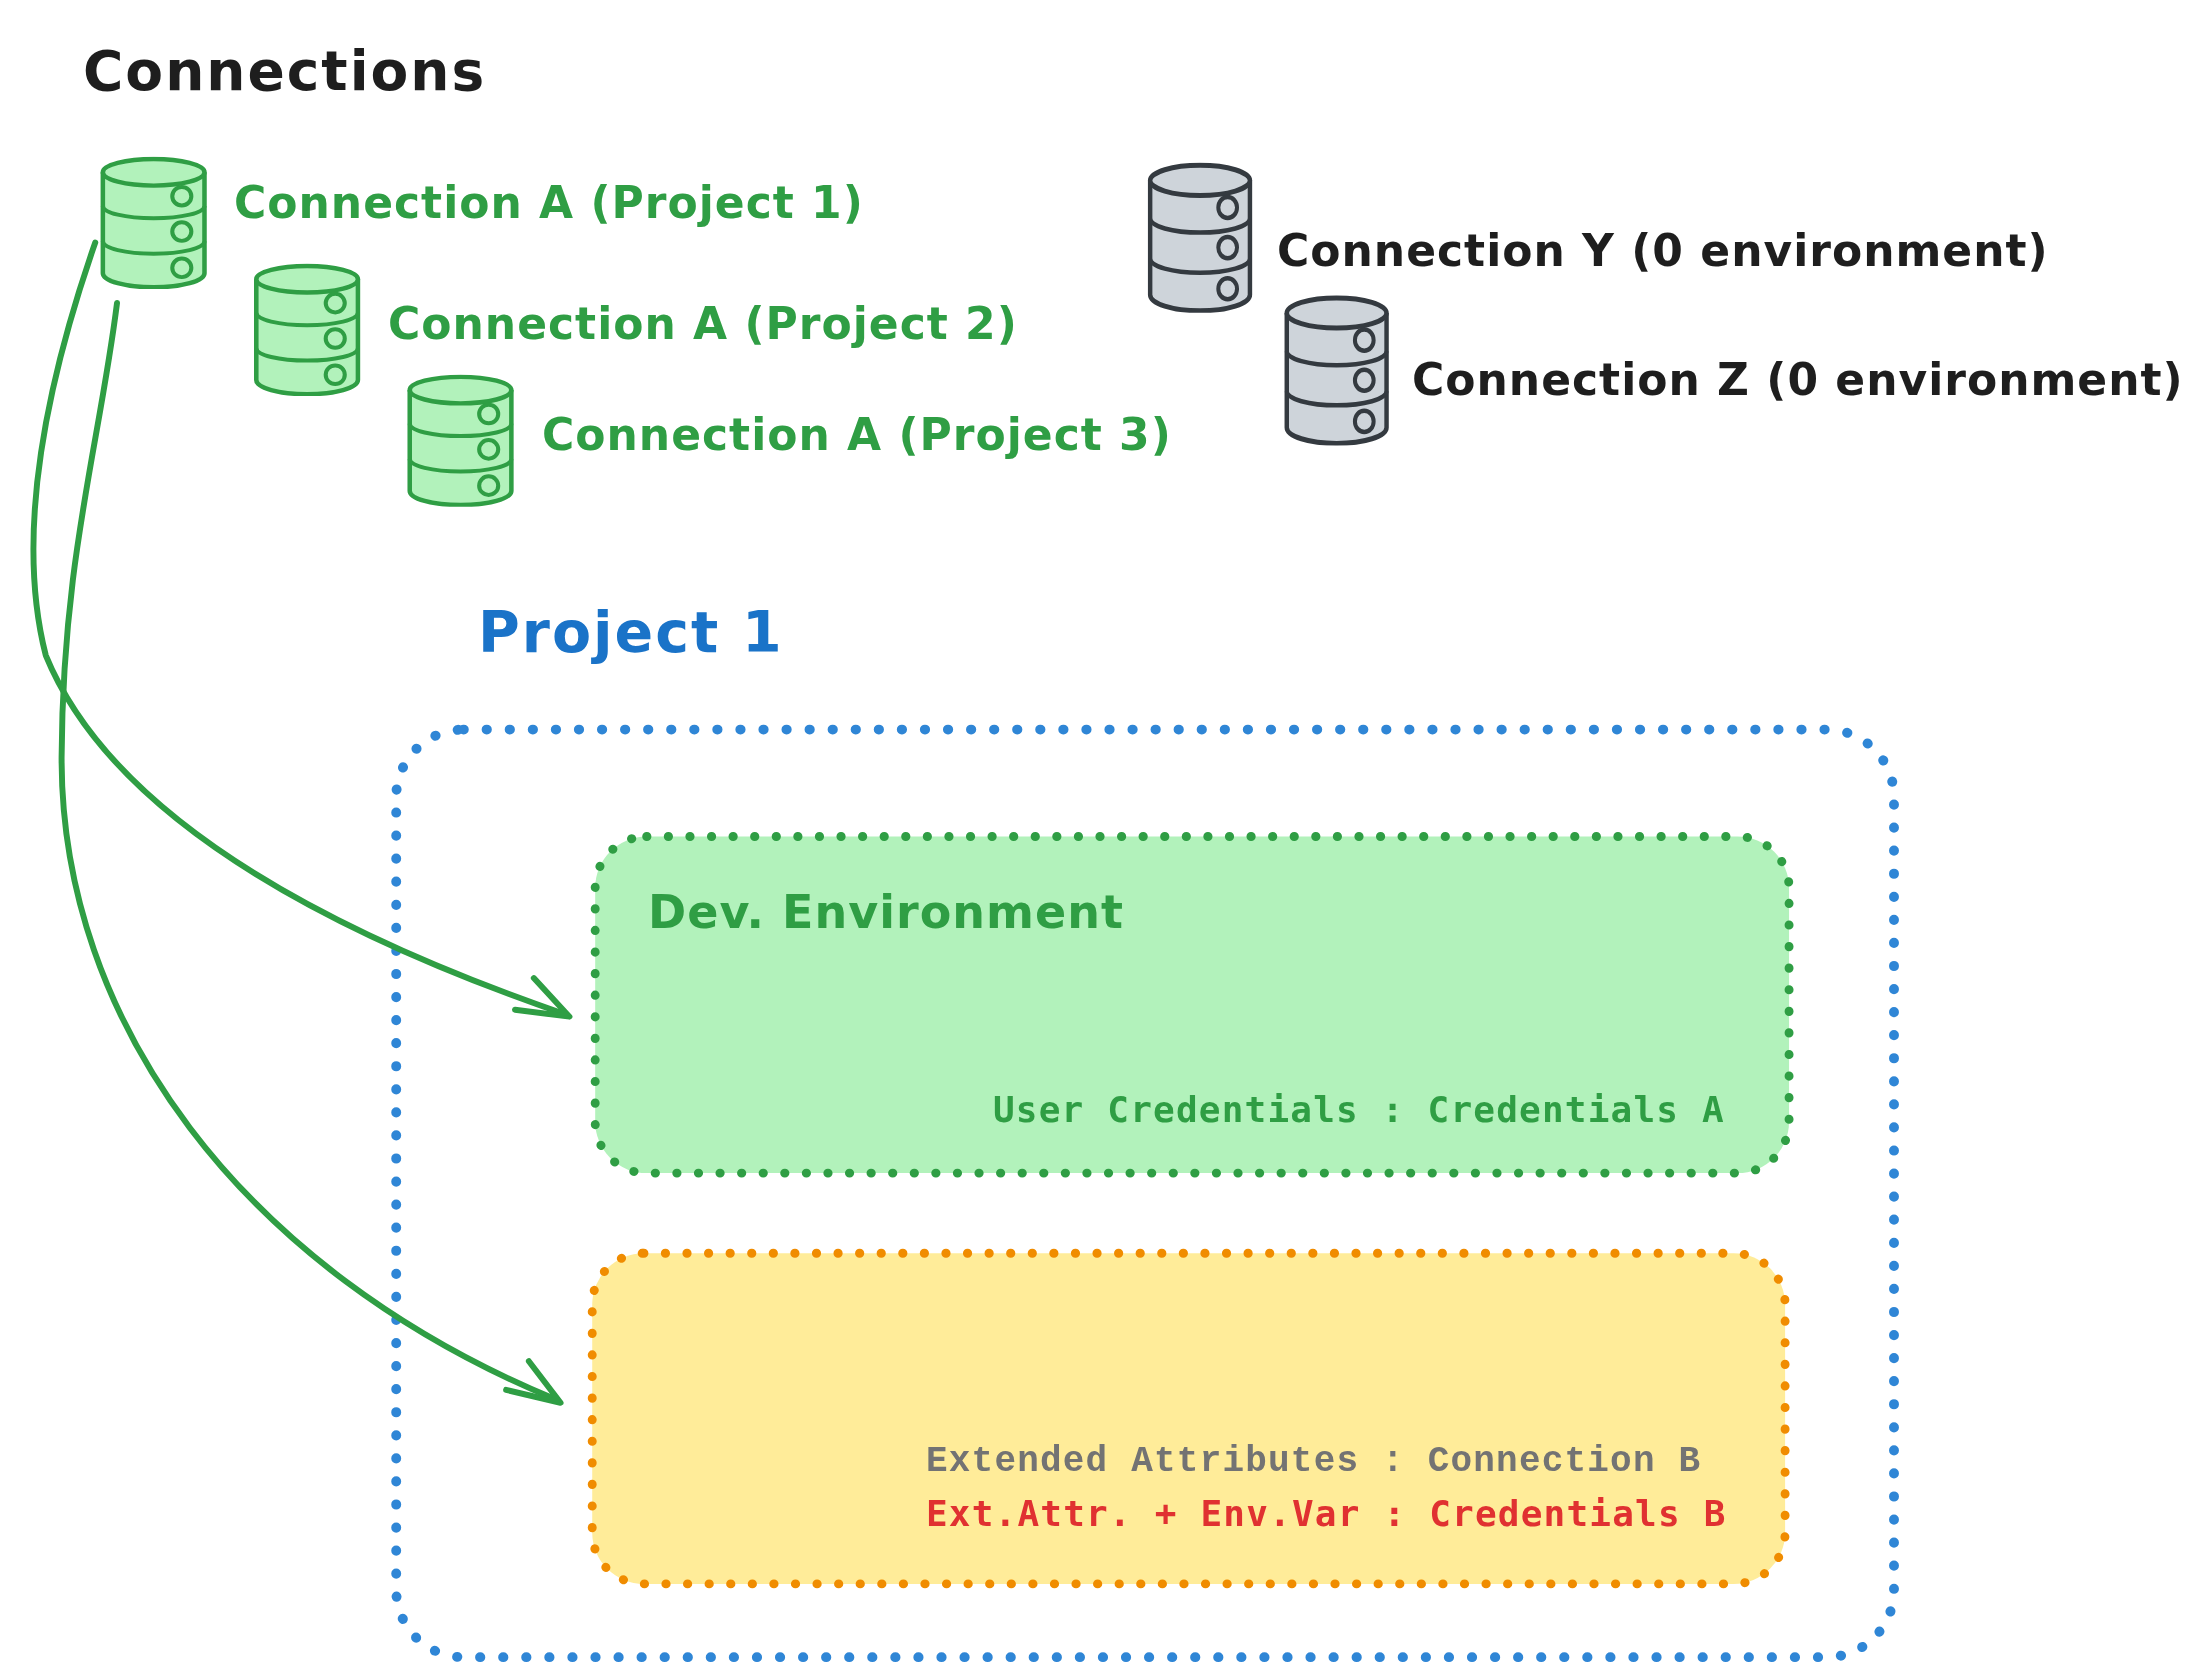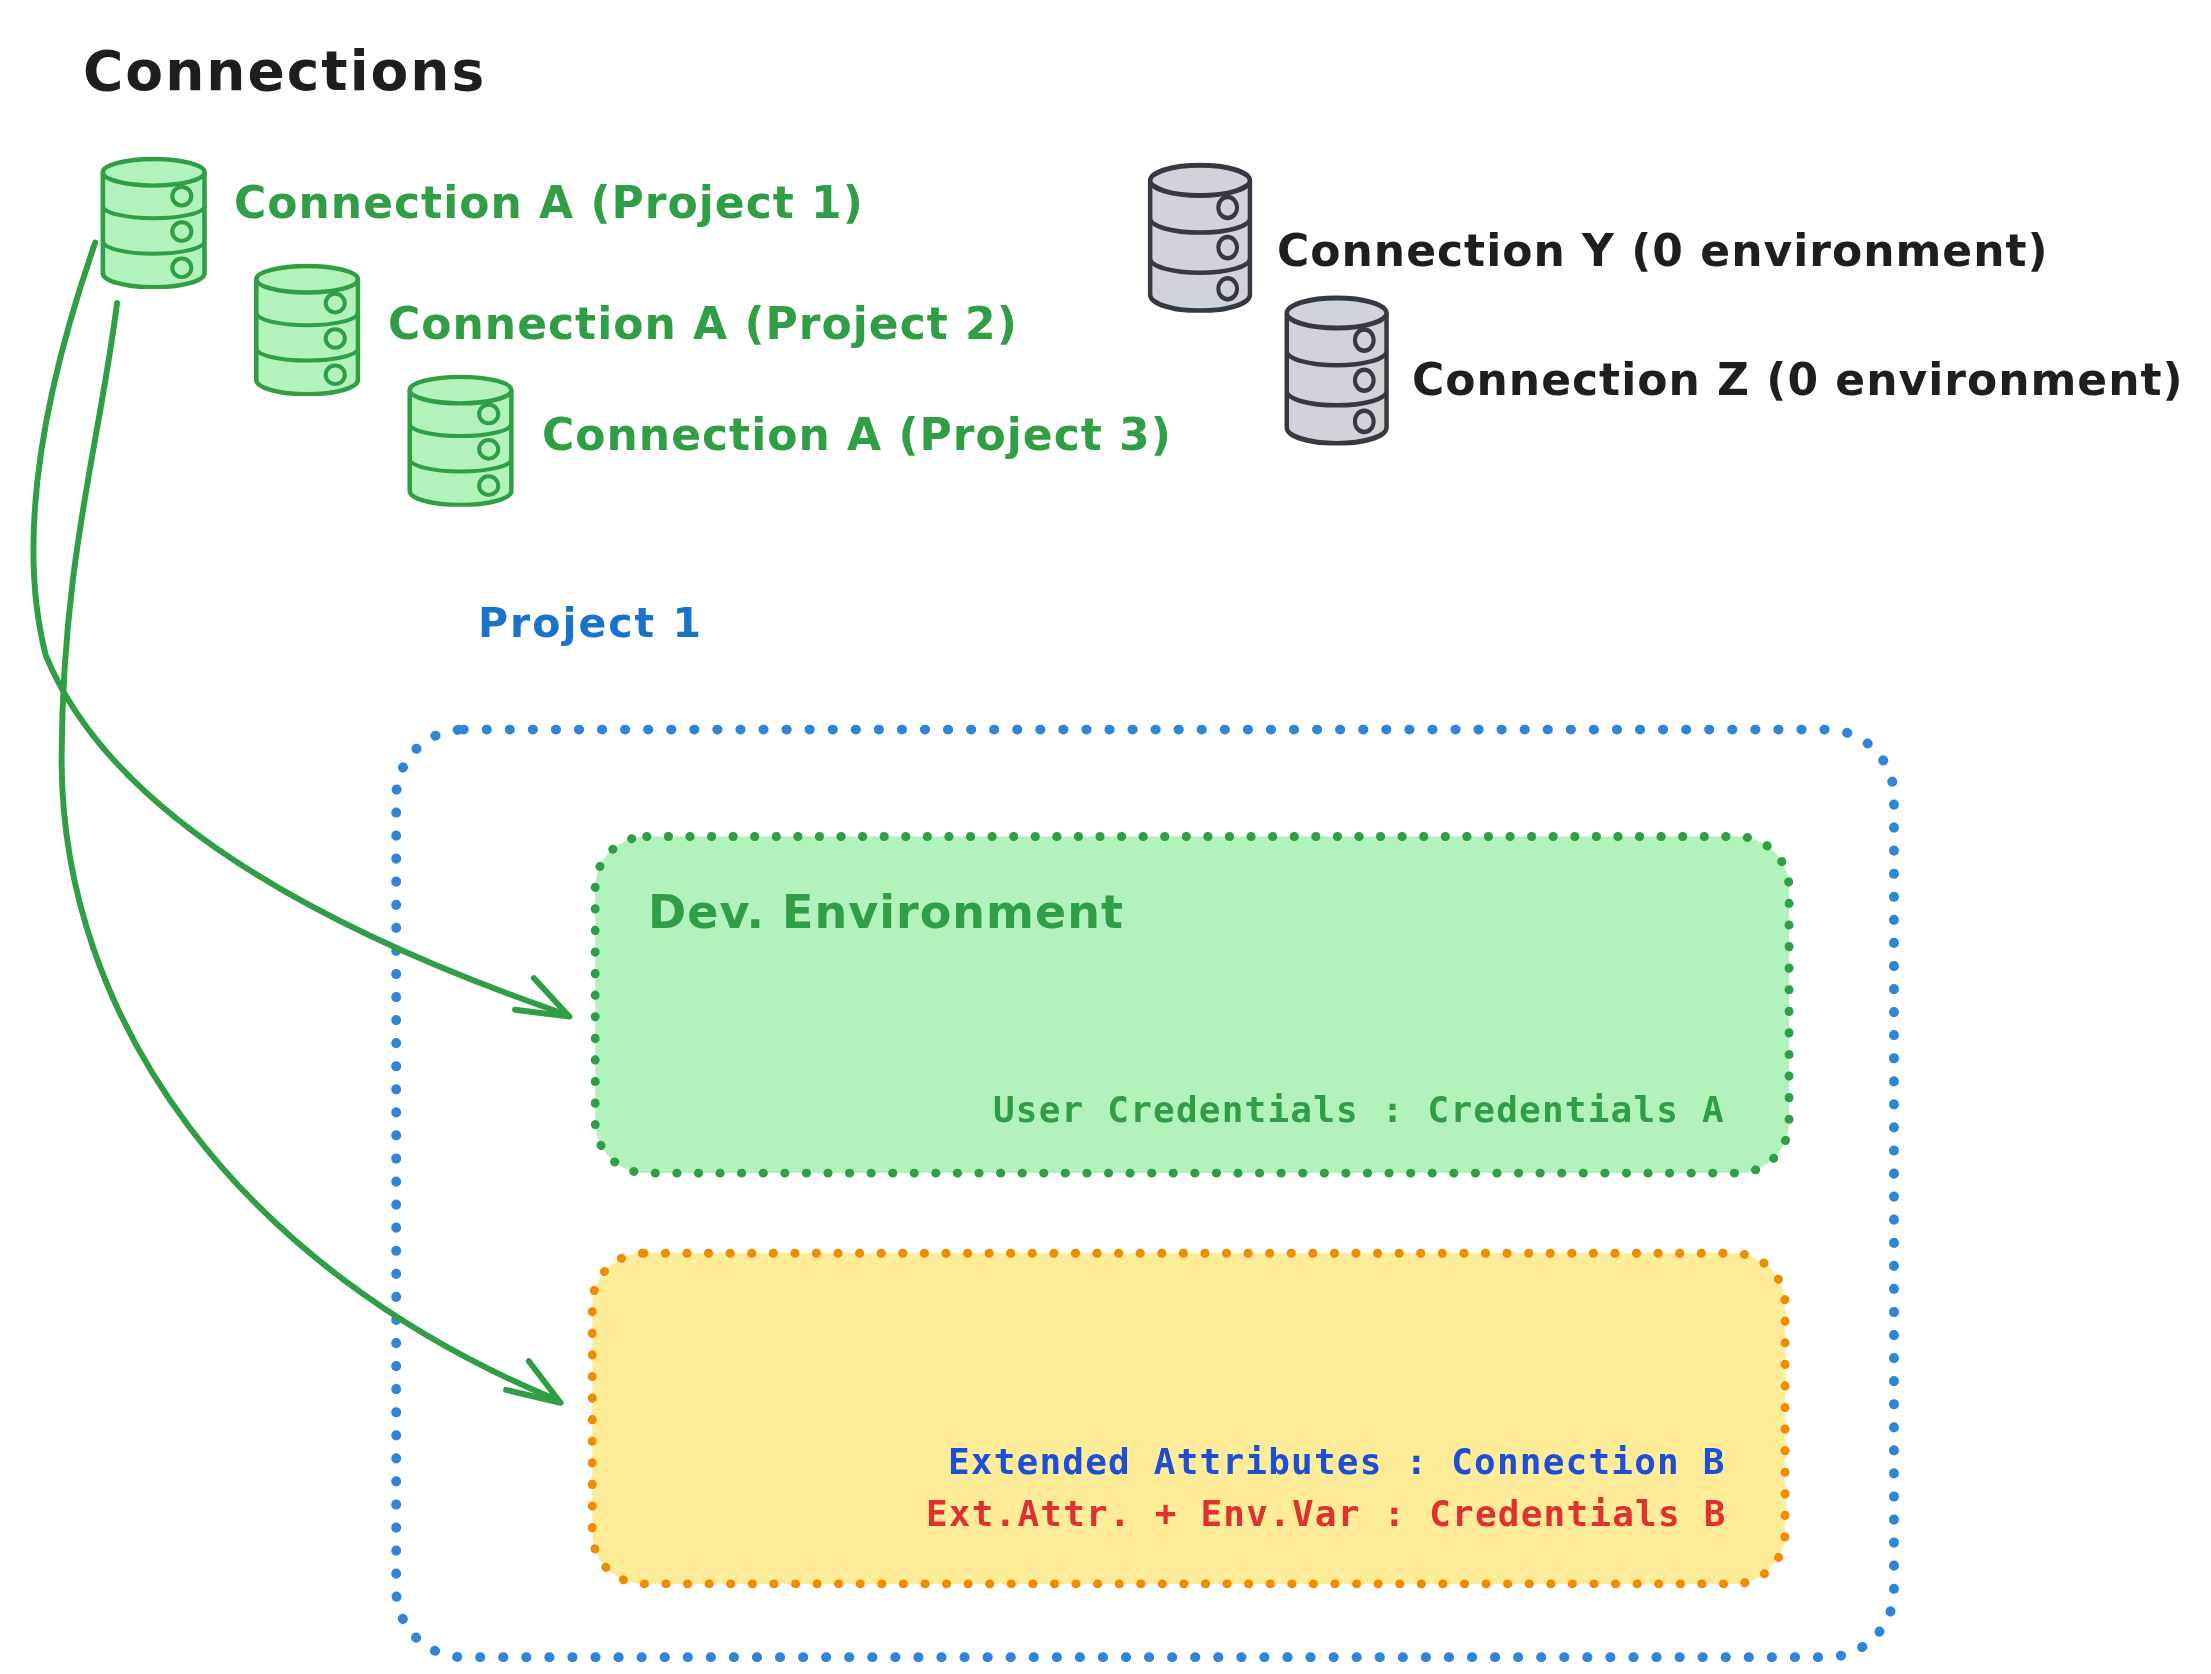--- a/index.html
+++ b/index.html
@@ -19,28 +19,28 @@
 
   .hand-green { color: #2f9e44; font-size: 44px; font-weight: 600; letter-spacing: 1px; }
   .hand-black { color: #1e1e1e; font-size: 44px; font-weight: 600; letter-spacing: 1px; margin-top: 28px; }
 
   .t-ca1 { left: 234px;  top: 178px; }
   .t-ca2 { left: 388px;  top: 299px; }
   .t-ca3 { left: 542px;  top: 410px; }
   .t-cy  { left: 1277px; top: 198px; }
   .t-cz  { left: 1412px; top: 327px; }
 
-  .t-project { left: 478px; top: 600px; font-size: 41px; font-weight: 600; color: #1a73c8; letter-spacing: 2px; }
+  .t-project { left: 478px; top: 600px; font-size: 57px; font-weight: 600; color: #1a73c8; letter-spacing: 2px; }
 
   .t-dev  { left: 648px; top: 886px;  font-size: 46px; font-weight: 600; color: #2f9e44; letter-spacing: 1px; }
   .t-prod { left: 661px; top: 1303px; font-size: 46px; font-weight: 600; color: #f08c00; letter-spacing: 1px; }
 
   .mono { font-family: "DejaVu Sans Mono", "Liberation Mono", monospace; font-size: 36px; font-weight: 700; letter-spacing: 1.2px; }
   .t-devmap   { left: 993px; top: 1089px; color: #2f9e44; }
-  .t-prodmap1 { left: 948px;  top: 1441px; color: #1d4ed8; }
+  .t-prodmap1 { left: 926px;  top: 1441px; color: #737373; font-family: Liberation Mono, monospace; }
   .t-prodmap2 { left: 926px;  top: 1493px; color: #e03131; }
 
   .db-green { color: #2f9e44; --db-fill: #b2f2bb; }
   .db-gray  { color: #343a40; --db-fill: #ced4da; }
 </style>
 </head>
 <body>
 
 <div class="canvas">
 

